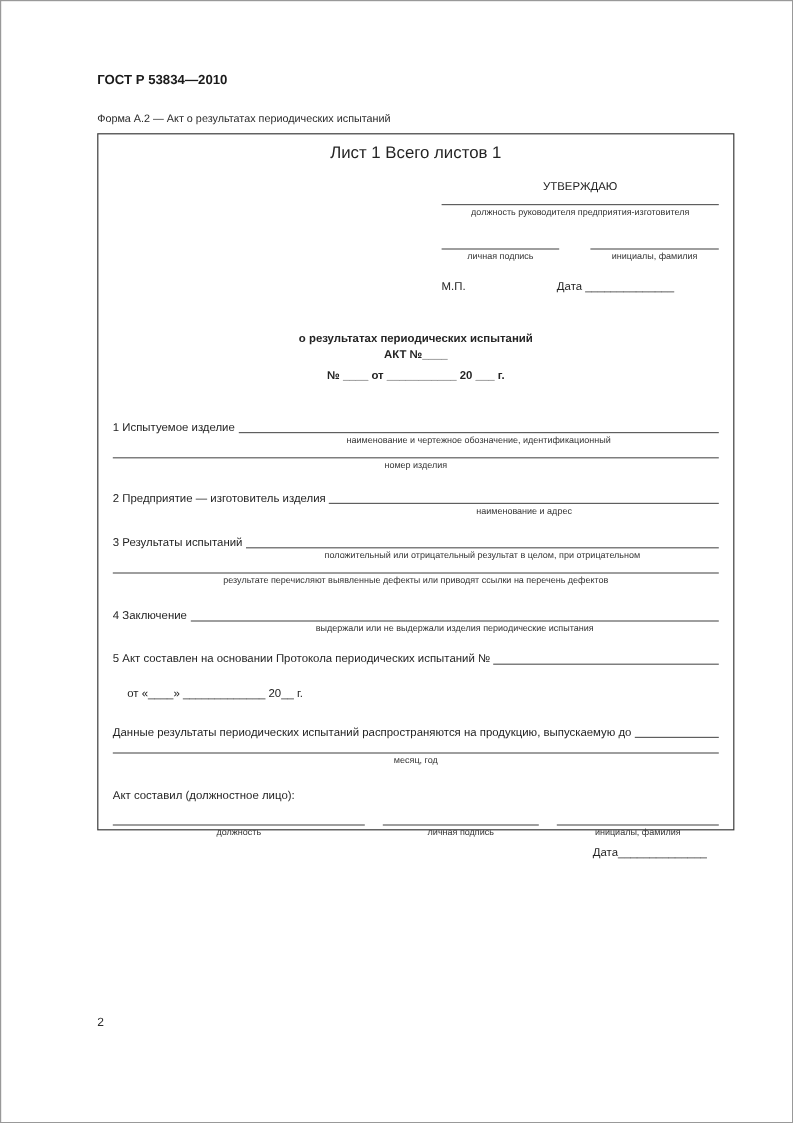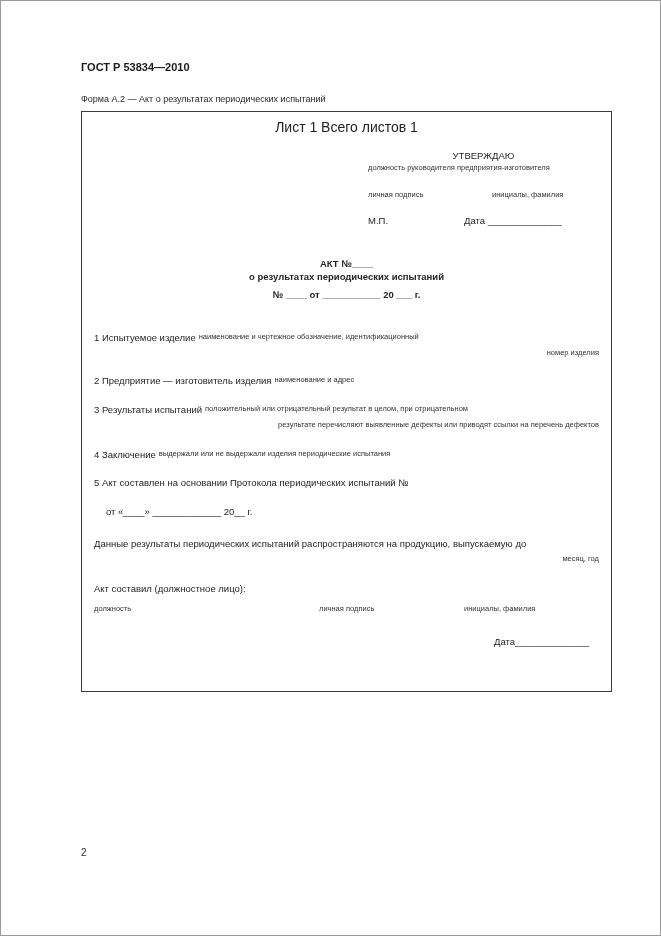--- a/index.html
+++ b/index.html
@@ -14,21 +14,21 @@
   .page-number { position:absolute; left:80px; top:846px; font-size:10px; color:#2a2a2a; }
 
   .form-box {
     position:absolute; left:80px; top:110px; width:531px; height:581px;
     border:1px solid #3c3c3c; padding:9px 12px 0 12px;
     font-size:9.5px; line-height:13px; color:#242424;
   }
   .sheet-info { text-align:center; font-size:14px; }
 
   
-  .fillwrap { display:flex; flex-direction:row; flex:1; min-width:0; }
+  .fillwrap { display:flex; flex-direction:column; flex:1; min-width:0; }
   .fill-line { display:block; border-bottom:1px solid #5f5f5f; height:11px; }
   .cap { display:block; text-align:center; font-size:7.5px; line-height:9px; margin-top:1px; color:#333; }
   .frow { display:flex; align-items:flex-start; }
   .frow .lbl { white-space:nowrap; padding-right:3px; }
 
   
   .approval { width:231px; margin-left:auto; margin-top:15px; }
   .approve-title { text-align:center; font-size:9.5px; }
   .approval .posline .fill-line { height:9px; }
   .sig-row { display:flex; gap:26px; margin-top:17px; }
@@ -51,21 +51,21 @@
   .cont .fill-line { height:8px; }
   .item5-line2 { margin-top:16px; padding-left:12px; }
 
   .distribution { margin-top:19px; }
   .composed { margin-top:19px; }
   .bottom-sigs { display:flex; gap:15px; margin-top:8px; }
   .bottom-sigs .w1 { flex:0 0 210px; }
   .bottom-sigs .w2 { flex:0 0 130px; }
   .bottom-sigs .w3 { flex:1; }
   .bottom-sigs .fill-line { height:10px; }
-  .bottom-date { margin-top:22px; margin-left:400px; white-space:nowrap; }
+  .bottom-date { margin-top:6px; margin-left:400px; white-space:nowrap; }
 </style>
 </head>
 <body>
 
 <div class="page">
 
   <div class="gost-header">ГОСТ Р 53834—2010</div>
   <div class="form-label">Форма А.2 — Акт о результатах периодических испытаний</div>
 
   <div class="form-box">
@@ -88,22 +88,22 @@
           <span class="cap">инициалы, фамилия</span>
         </div>
       </div>
       <div class="mp-row">
         <span>М.П.</span>
         <span class="mp-date">Дата ______________</span>
       </div>
     </div>
 
     <div class="act-title">
+      <div>о результатах периодических испытаний</div>
       <div>АКТ №____</div>
-      <div>о результатах периодических испытаний</div>
       <div class="l3">№ ____ от ___________ 20 ___ г.</div>
     </div>
 
     <div class="item1">
       <div class="frow">
         <span class="lbl">1  Испытуемое изделие</span>
         <div class="fillwrap">
           <span class="fill-line"></span>
           <span class="cap">наименование и чертежное обозначение, идентификационный</span>
         </div>

